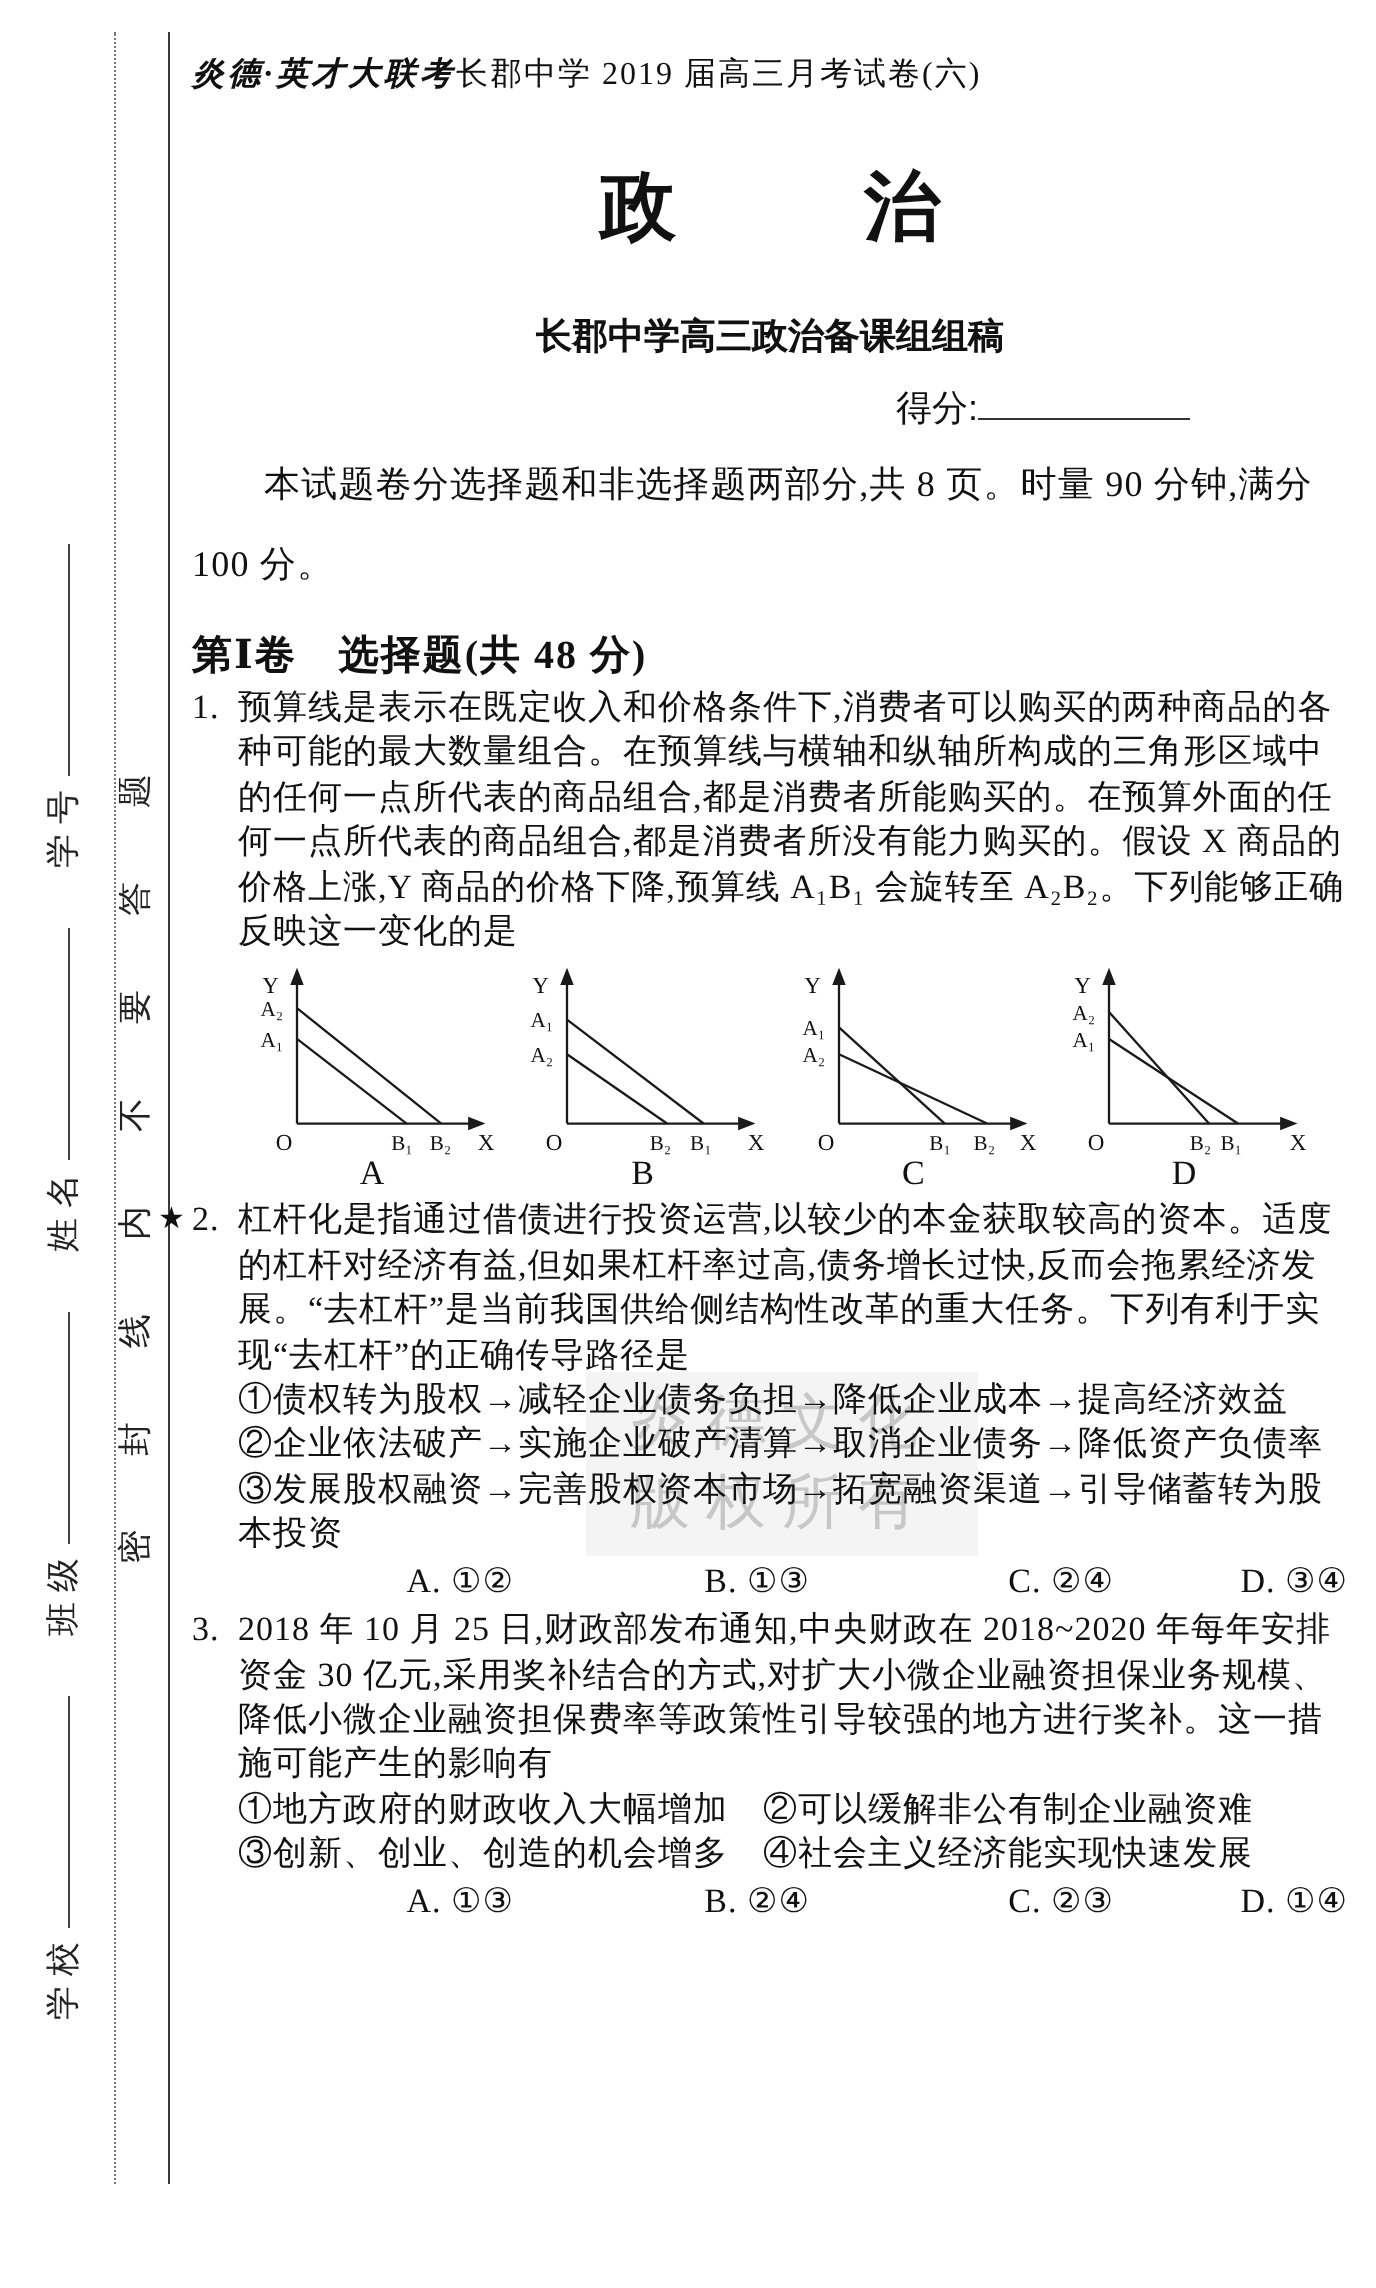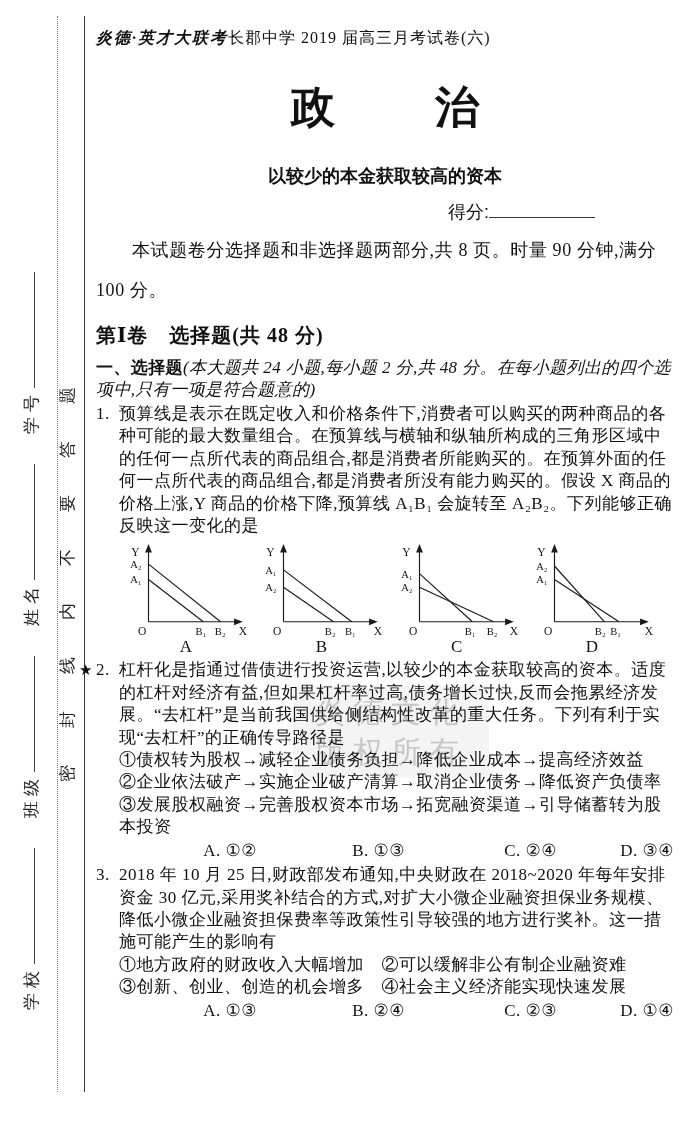--- a/index.html
+++ b/index.html
@@ -16,21 +16,21 @@
   .side-seal { left:80px; top:758px; letter-spacing:37px; }
 
   
   .watermark { position:absolute; left:293px; top:686px; width:196px; padding:6px 0; background:#f4f4f4; color:#c7c7c7; text-align:center; font-size:30px; line-height:40px; letter-spacing:8px; z-index:0; }
 
   
   .main { position:absolute; left:96px; top:22px; width:578px; z-index:1; }
   .hdr { font-size:16px; line-height:32px; white-space:nowrap; }
   .hdr .brand { font-weight:bold; font-style:italic; letter-spacing:2px; }
   .hdr .rest  { letter-spacing:1px; }
-  .title { margin-top:24px; text-align:center; font-size:44px; font-weight:bold; letter-spacing:28px; text-indent:28px; font-family:"Liberation Sans","DejaVu Sans",sans-serif; }
+  .title { margin-top:24px; text-align:center; font-size:38px; font-weight:bold; letter-spacing:28px; text-indent:28px; font-family:"Liberation Sans","DejaVu Sans",sans-serif; }
   .subtitle { margin-top:27px; text-align:center; font-size:18px; font-weight:bold; font-family:"Liberation Sans","DejaVu Sans",sans-serif; }
   .score { margin-top:12px; height:24px; font-size:18px; padding-left:352px; font-family:"Liberation Sans","DejaVu Sans",sans-serif; }
   .score-line { display:inline-block; width:106px; height:16px; border-bottom:1px solid #333; }
   .intro { margin-top:6px; font-size:18px; line-height:40px; letter-spacing:0.6px; text-indent:2em; }
   .sec-head { margin-top:12px; font-size:20px; font-weight:bold; letter-spacing:1px; }
   .instr { margin-top:8px; font-size:17px; line-height:22px; letter-spacing:0.4px; }
   .instr .lead { font-weight:bold; font-family:"Liberation Sans","DejaVu Sans",sans-serif; }
   .instr .kai { font-style:italic; }
 
   .q { position:relative; padding-left:23px; font-size:17px; line-height:22.4px; letter-spacing:0.5px; margin-top:2px; }
@@ -74,33 +74,30 @@
   </div>
 
   <div class="main">
 
     <div class="hdr">
       <span class="brand">炎德·英才大联考</span><span class="rest">长郡中学 2019 届高三月考试卷(六)</span>
     </div>
 
     <div class="title">政　治</div>
 
-    <div class="subtitle">以较少的本金获取较高的资本</div>
+    <div class="subtitle">长郡中学高三政治备课组组稿</div>
 
     <div class="score">
       <span>得分:</span><span class="score-line"></span>
     </div>
 
     <div class="intro">本试题卷分选择题和非选择题两部分,共 8 页。时量 90 分钟,满分 100 分。</div>
 
     <div class="sec-head">第Ⅰ卷　选择题(共 48 分)</div>
 
-    <div class="instr">
-      <span class="lead">一、选择题</span><span class="kai">(本大题共 24 小题,每小题 2 分,共 48 分。在每小题列出的四个选项中,只有一项是符合题意的)</span>
-    </div>
 
     <div class="q">
       <span class="q-num">1.</span>
       <span>预算线是表示在既定收入和价格条件下,消费者可以购买的两种商品的各种可能的最大数量组合。在预算线与横轴和纵轴所构成的三角形区域中的任何一点所代表的商品组合,都是消费者所能购买的。在预算外面的任何一点所代表的商品组合,都是消费者所没有能力购买的。假设 X 商品的价格上涨,Y 商品的价格下降,预算线 A₁B₁ 会旋转至 A₂B₂。下列能够正确反映这一变化的是</span>
     </div>
 
     <div class="graph-row">
 
       <div class="graph-fig">
         <svg viewBox="0 0 134 104">

